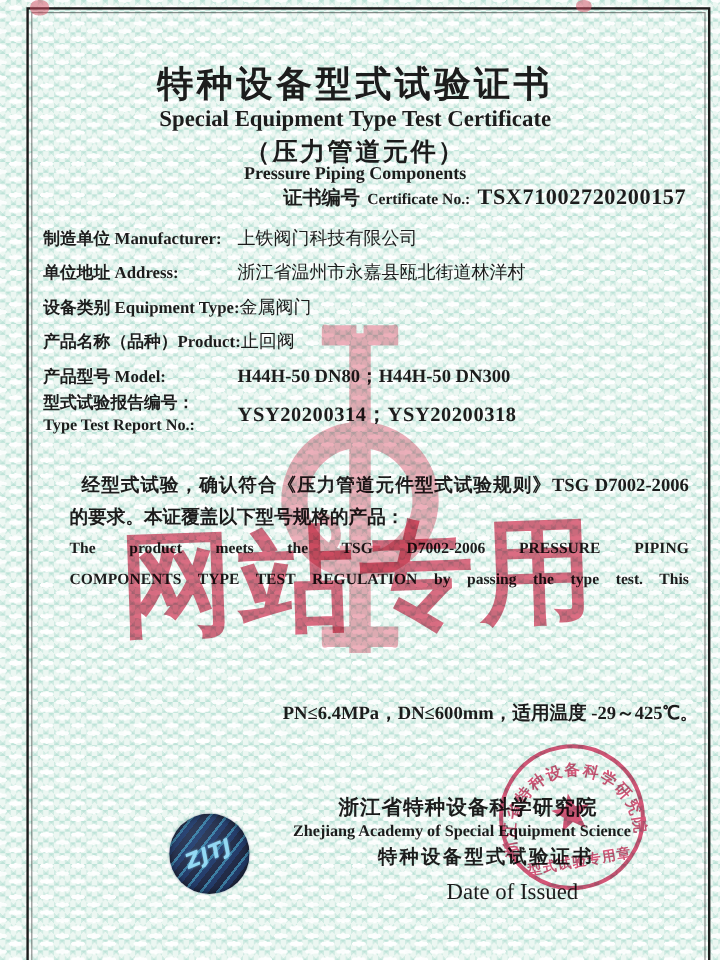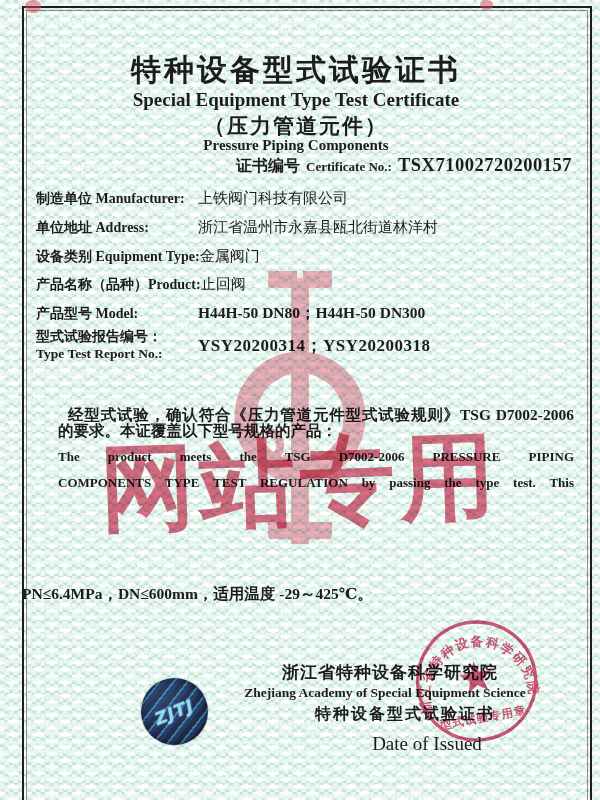--- a/index.html
+++ b/index.html
@@ -32,26 +32,26 @@
   .row .val{font-size:15px;font-weight:500;}
   .row .val.b{font-weight:bold;font-size:15.5px;}
   .r1{top:189px}.r2{top:218px}.r3{top:247px}.r4{top:275px}.r5{top:303px}
   .rrep{top:328px;align-items:center;}
   .rrep .lab{font-weight:600;line-height:1.25;}
   .rrep .lab .l1{font-size:14px;display:block;}
   .rrep .lab .l2{font-size:13.5px;display:block;font-weight:bold;}
   .rrep .val{font-size:17px;font-weight:bold;letter-spacing:.5px;}
   .para{left:34px;right:26px;font-size:15.5px;padding-left:24px;}
   .cnl{font-weight:600;text-align:justify;text-align-last:justify;}
-  .cn1{top:394px;padding-left:34px;margin-top:11px;}
+  .cn1{top:394px;padding-left:34px;}
   .cn2{top:421px;text-align:left;text-align-last:left;}
   .enl{font-weight:bold;font-size:13px;text-align:justify;text-align-last:justify;}
   .en1{top:449px}.en2{top:475px}
   .en3{top:501px;text-align:left;text-align-last:left;}
-  .spec{top:584px;left:22px;right:18px;text-align:left;font-size:15.5px;font-weight:bold;}
+  .spec{top:584px;left:22px;right:18px;text-align:right;font-size:15.5px;font-weight:bold;font-family:Liberation Serif, serif;}
   .org-cn{top:661px;left:245px;width:290px;text-align:center;font-size:17px;font-weight:bold;letter-spacing:1px;}
   .org-en{top:685px;left:235px;width:300px;text-align:center;font-size:13.5px;font-weight:600;}
   .date-cn{top:704px;left:270px;width:270px;text-align:center;font-size:16px;font-weight:600;letter-spacing:2px;}
   .date-en{top:733px;left:302px;width:250px;text-align:center;font-size:19px;}
   .emblem{left:215px;top:266px;width:170px;height:298px;opacity:.5;mix-blend-mode:multiply;}
   .wm-text{
     left:100px;top:442px;font-family:"DejaVu Sans","Liberation Sans",sans-serif;
     font-size:95px;font-weight:900;letter-spacing:5px;line-height:1;
     color:rgba(208,58,88,.74);mix-blend-mode:multiply;transform:rotate(-2deg);transform-origin:left center;white-space:nowrap;
   }

